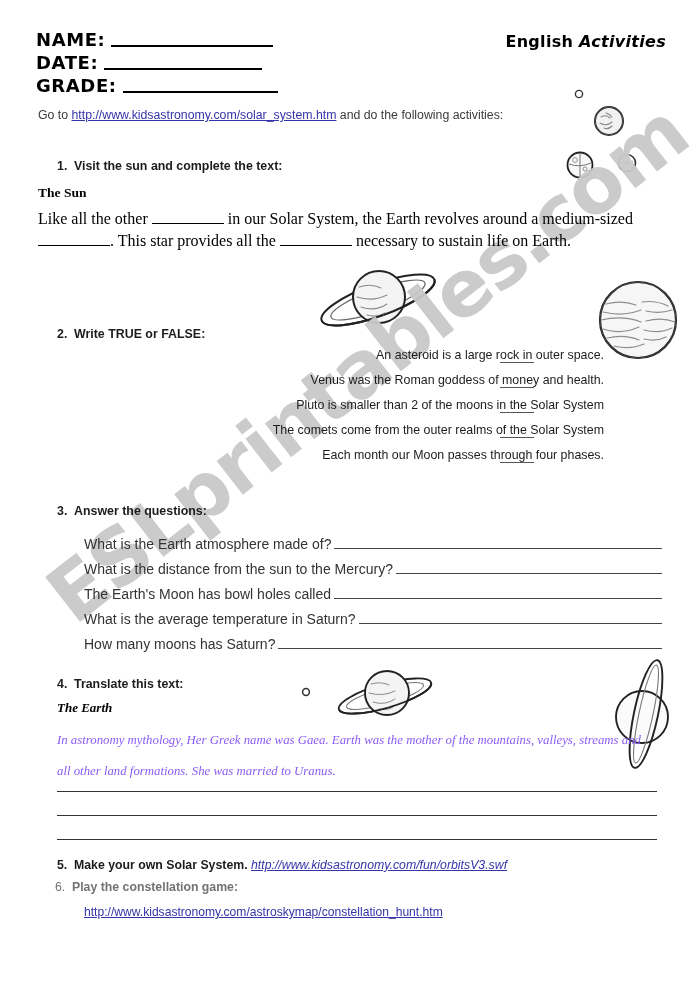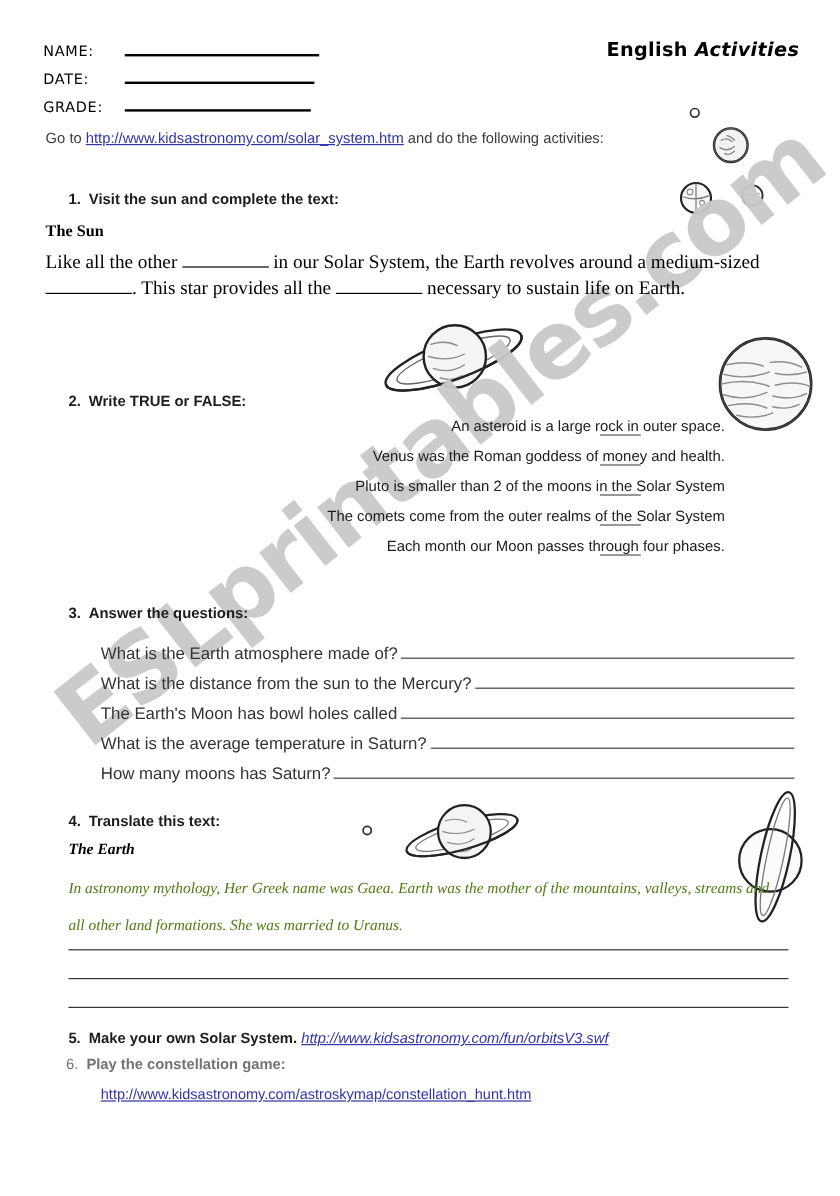--- a/index.html
+++ b/index.html
@@ -55,22 +55,22 @@
     width: 630px;
   }
   .field-row {
     display: flex;
     align-items: flex-end;
     margin-bottom: 3px;
     height: 20px;
   }
   .field-label {
     font-family: "DejaVu Sans", sans-serif;
-    font-weight: normal;
-    font-size: 12px;
+    font-weight: bold;
+    font-size: 18px;
     letter-spacing: .6px;
     min-width: 62px;
   }
   .field-rule {
     height: 0;
     border-bottom: 2.4px solid #000;
     margin-left: 6px;
     margin-bottom: 3px;
   }
   .rule-name  { width: 162px; }
@@ -205,21 +205,21 @@
   }
   .earth-para {
     position: absolute;
     left: 57px;
     top: 725px;
     width: 590px;
     font-family: "Liberation Serif", serif;
     font-style: italic;
     font-size: 12.8px;
     line-height: 31px;
-    color: #4d7c0f;
+    color: #8b5cf6;
   }
   .answer-lines {
     position: absolute;
     left: 57px;
     top: 791px;
     width: 600px;
   }
   .answer-line {
     border-bottom: 1.3px solid #333;
     height: 0;

